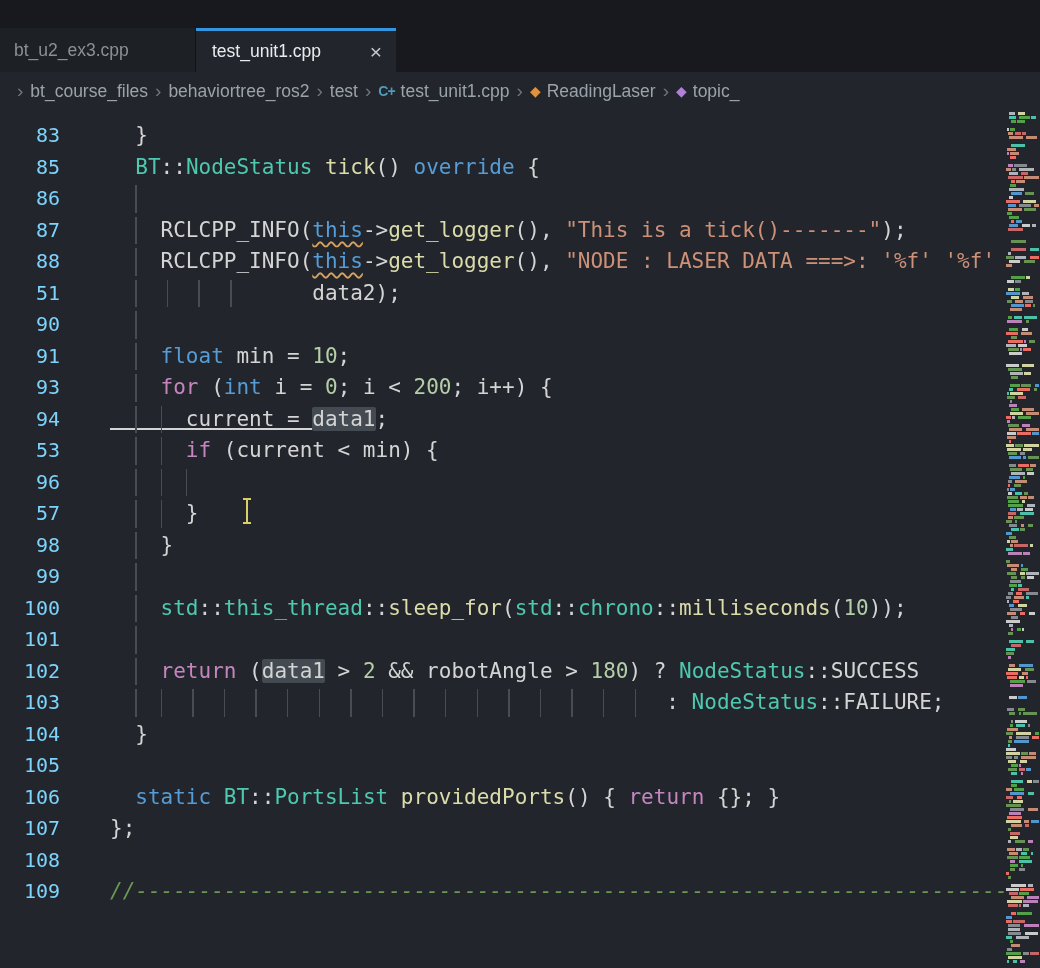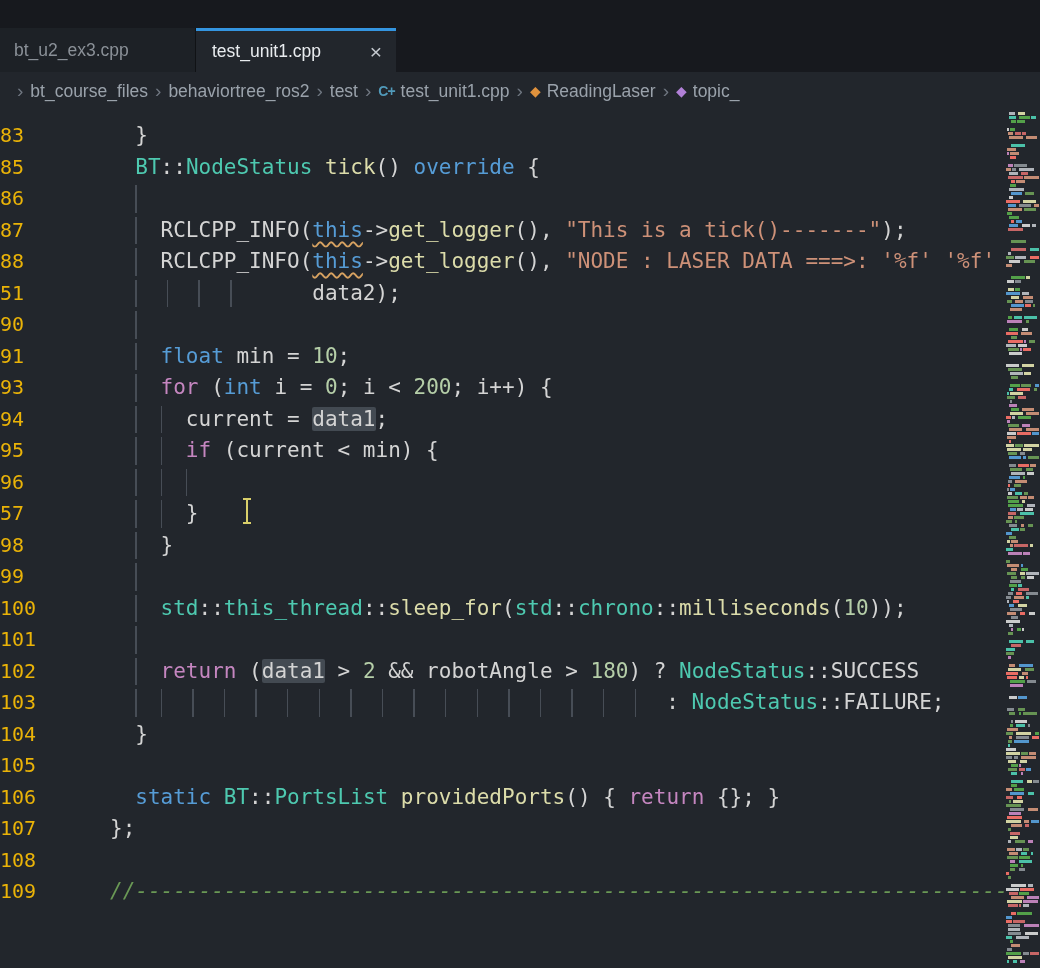--- a/index.html
+++ b/index.html
@@ -23,21 +23,21 @@
   .bc-icon{display:inline-block;line-height:1;}
   .icon-cpp{color:#519aba;font-weight:bold;font-size:14px;letter-spacing:-1px;}
   .icon-class{color:#e0923d;font-size:14px;}
   .icon-method{color:#b180d7;font-size:14px;}
 
   
   .editor{position:relative;display:flex;height:858px;}
   .code-pane{flex:1;overflow:hidden;padding-top:10px;
              font-family:"DejaVu Sans Mono",monospace;font-size:21px;line-height:31.5px;}
   .line{display:flex;height:31.5px;white-space:pre;}
-  .ln{width:60px;text-align:left;color:#eab308;font-size:20px;flex:none;}
+  .ln{width:60px;text-align:right;color:#7dd3fc;font-size:20px;flex:none;}
   .lc{position:relative;margin-left:50px;color:#d4d4d4;flex:none;}
   .guide{position:absolute;top:2px;bottom:2px;width:1.5px;background:#474d56;}
   .hl{background:#434a52;border-radius:2px;}
   .wavy{text-decoration:underline;text-decoration-style:wavy;text-decoration-color:#d7a261;
         text-decoration-thickness:1.5px;text-underline-offset:4px;text-decoration-skip-ink:none;}
 
   
   .minimap{width:34px;flex:none;padding-top:2px;background:#22262c;overflow:hidden;}
   .mrow{height:4px;position:relative;}
   .mrow i{position:absolute;top:0;height:3px;display:block;opacity:.95;}
@@ -94,22 +94,22 @@
     <div class="code-pane" id="code">
         <div class="line"><span class="ln">83</span><span class="lc"><span style="color: rgb(212, 212, 212);">  }</span></span></div>
         <div class="line"><span class="ln">85</span><span class="lc"><span style="color: rgb(212, 212, 212);">  </span><span style="color: rgb(78, 201, 176);">BT</span><span style="color: rgb(212, 212, 212);">::</span><span style="color: rgb(78, 201, 176);">NodeStatus</span><span style="color: rgb(212, 212, 212);"> </span><span style="color: rgb(220, 220, 170);">tick</span><span style="color: rgb(212, 212, 212);">() </span><span style="color: rgb(86, 156, 214);">override</span><span style="color: rgb(212, 212, 212);"> {</span></span></div>
         <div class="line"><span class="ln">86</span><span class="lc"><i class="guide" style="left: 25.28px;"></i></span></div>
         <div class="line"><span class="ln">87</span><span class="lc"><i class="guide" style="left: 25.28px;"></i><span style="color: rgb(212, 212, 212);">    RCLCPP_INFO(</span><span class="wavy" style="color: rgb(86, 156, 214);">this</span><span style="color: rgb(212, 212, 212);">-&gt;</span><span style="color: rgb(220, 220, 170);">get_logger</span><span style="color: rgb(212, 212, 212);">(), </span><span style="color: rgb(206, 145, 120);">"This is a tick()-------"</span><span style="color: rgb(212, 212, 212);">);</span></span></div>
         <div class="line"><span class="ln">88</span><span class="lc"><i class="guide" style="left: 25.28px;"></i><span style="color: rgb(212, 212, 212);">    RCLCPP_INFO(</span><span class="wavy" style="color: rgb(86, 156, 214);">this</span><span style="color: rgb(212, 212, 212);">-&gt;</span><span style="color: rgb(220, 220, 170);">get_logger</span><span style="color: rgb(212, 212, 212);">(), </span><span style="color: rgb(206, 145, 120);">"NODE : LASER DATA ===&gt;: '%f' '%f'</span></span></div>
         <div class="line"><span class="ln">51</span><span class="lc"><i class="guide" style="left: 25.28px;"></i><i class="guide" style="left: 56.88px;"></i><i class="guide" style="left: 88.48px;"></i><i class="guide" style="left: 120.08px;"></i><span style="color: rgb(212, 212, 212);">                </span><span style="color: rgb(212, 212, 212);">data2);</span></span></div>
         <div class="line"><span class="ln">90</span><span class="lc"><i class="guide" style="left: 25.28px;"></i></span></div>
         <div class="line"><span class="ln">91</span><span class="lc"><i class="guide" style="left: 25.28px;"></i><span style="color: rgb(212, 212, 212);">    </span><span style="color: rgb(86, 156, 214);">float</span><span style="color: rgb(212, 212, 212);"> min = </span><span style="color: rgb(181, 206, 168);">10</span><span style="color: rgb(212, 212, 212);">;</span></span></div>
         <div class="line"><span class="ln">93</span><span class="lc"><i class="guide" style="left: 25.28px;"></i><span style="color: rgb(212, 212, 212);">    </span><span style="color: rgb(197, 134, 192);">for</span><span style="color: rgb(212, 212, 212);"> (</span><span style="color: rgb(86, 156, 214);">int</span><span style="color: rgb(212, 212, 212);"> i = </span><span style="color: rgb(181, 206, 168);">0</span><span style="color: rgb(212, 212, 212);">; i &lt; </span><span style="color: rgb(181, 206, 168);">200</span><span style="color: rgb(212, 212, 212);">; i++) {</span></span></div>
-        <div class="line"><span class="ln">94</span><span class="lc"><i class="guide" style="left: 25.28px;"></i><i class="guide" style="left: 50.56px;"></i><span style="color: rgb(212, 212, 212);">      current = </span><span class="hl" style="color: rgb(212, 212, 212);">data1</span><span style="color: rgb(212, 212, 212);">;</span></span></div>
-        <div class="line"><span class="ln">95</span><span class="lc"><i class="guide" style="left: 25.28px;"></i><i class="guide" style="left: 50.56px;"></i><span style="color: rgb(212, 212, 212);">      </span><span style="color: rgb(197, 134, 192);">if</span><span style="color: rgb(212, 212, 212);"> (current &lt; min) {</span></span></div>
+        <div class="line"><span class="ln">94</span><span class="lc"><i class="guide" style="left: 25.28px;"></i><i class="guide" style="left: 50.56px;"></i><span style="color: rgb(212, 212, 212); text-decoration: underline;">      current = </span><span class="hl" style="color: rgb(212, 212, 212);">data1</span><span style="color: rgb(212, 212, 212);">;</span></span></div>
+        <div class="line"><span class="ln">53</span><span class="lc"><i class="guide" style="left: 25.28px;"></i><i class="guide" style="left: 50.56px;"></i><span style="color: rgb(212, 212, 212);">      </span><span style="color: rgb(197, 134, 192);">if</span><span style="color: rgb(212, 212, 212);"> (current &lt; min) {</span></span></div>
         <div class="line"><span class="ln">96</span><span class="lc"><i class="guide" style="left: 25.28px;"></i><i class="guide" style="left: 50.56px;"></i><i class="guide" style="left: 75.84px;"></i></span></div>
         <div class="line"><span class="ln">57</span><span class="lc"><i class="guide" style="left: 25.28px;"></i><i class="guide" style="left: 50.56px;"></i><span style="color: rgb(212, 212, 212);">      }</span></span></div>
         <div class="line"><span class="ln">98</span><span class="lc"><i class="guide" style="left: 25.28px;"></i><span style="color: rgb(212, 212, 212);">    }</span></span></div>
         <div class="line"><span class="ln">99</span><span class="lc"><i class="guide" style="left: 25.28px;"></i></span></div>
         <div class="line"><span class="ln">100</span><span class="lc"><i class="guide" style="left: 25.28px;"></i><span style="color: rgb(212, 212, 212);">    </span><span style="color: rgb(78, 201, 176);">std</span><span style="color: rgb(212, 212, 212);">::</span><span style="color: rgb(78, 201, 176);">this_thread</span><span style="color: rgb(212, 212, 212);">::</span><span style="color: rgb(220, 220, 170);">sleep_for</span><span style="color: rgb(212, 212, 212);">(</span><span style="color: rgb(78, 201, 176);">std</span><span style="color: rgb(212, 212, 212);">::</span><span style="color: rgb(78, 201, 176);">chrono</span><span style="color: rgb(212, 212, 212);">::</span><span style="color: rgb(220, 220, 170);">milliseconds</span><span style="color: rgb(212, 212, 212);">(</span><span style="color: rgb(181, 206, 168);">10</span><span style="color: rgb(212, 212, 212);">));</span></span></div>
         <div class="line"><span class="ln">101</span><span class="lc"><i class="guide" style="left: 25.28px;"></i></span></div>
         <div class="line"><span class="ln">102</span><span class="lc"><i class="guide" style="left: 25.28px;"></i><span style="color: rgb(212, 212, 212);">    </span><span style="color: rgb(197, 134, 192);">return</span><span style="color: rgb(212, 212, 212);"> (</span><span class="hl" style="color: rgb(212, 212, 212);">data1</span><span style="color: rgb(212, 212, 212);"> &gt; </span><span style="color: rgb(181, 206, 168);">2</span><span style="color: rgb(212, 212, 212);"> &amp;&amp; robotAngle &gt; </span><span style="color: rgb(181, 206, 168);">180</span><span style="color: rgb(212, 212, 212);">) ? </span><span style="color: rgb(78, 201, 176);">NodeStatus</span><span style="color: rgb(212, 212, 212);">::</span><span style="color: rgb(212, 212, 212);">SUCCESS</span></span></div>
         <div class="line"><span class="ln">103</span><span class="lc"><i class="guide" style="left: 25.28px;"></i><i class="guide" style="left: 50.56px;"></i><i class="guide" style="left: 82.16px;"></i><i class="guide" style="left: 113.76px;"></i><i class="guide" style="left: 145.36px;"></i><i class="guide" style="left: 176.96px;"></i><i class="guide" style="left: 208.56px;"></i><i class="guide" style="left: 240.16px;"></i><i class="guide" style="left: 271.76px;"></i><i class="guide" style="left: 303.36px;"></i><i class="guide" style="left: 334.96px;"></i><i class="guide" style="left: 366.56px;"></i><i class="guide" style="left: 398.16px;"></i><i class="guide" style="left: 429.76px;"></i><i class="guide" style="left: 461.36px;"></i><i class="guide" style="left: 492.96px;"></i><i class="guide" style="left: 524.56px;"></i><span style="color: rgb(212, 212, 212);">                                            </span><span style="color: rgb(212, 212, 212);">: </span><span style="color: rgb(78, 201, 176);">NodeStatus</span><span style="color: rgb(212, 212, 212);">::</span><span style="color: rgb(212, 212, 212);">FAILURE</span><span style="color: rgb(212, 212, 212);">;</span></span></div>
         <div class="line"><span class="ln">104</span><span class="lc"><span style="color: rgb(212, 212, 212);">  }</span></span></div>
         <div class="line"><span class="ln">105</span><span class="lc"></span></div>

